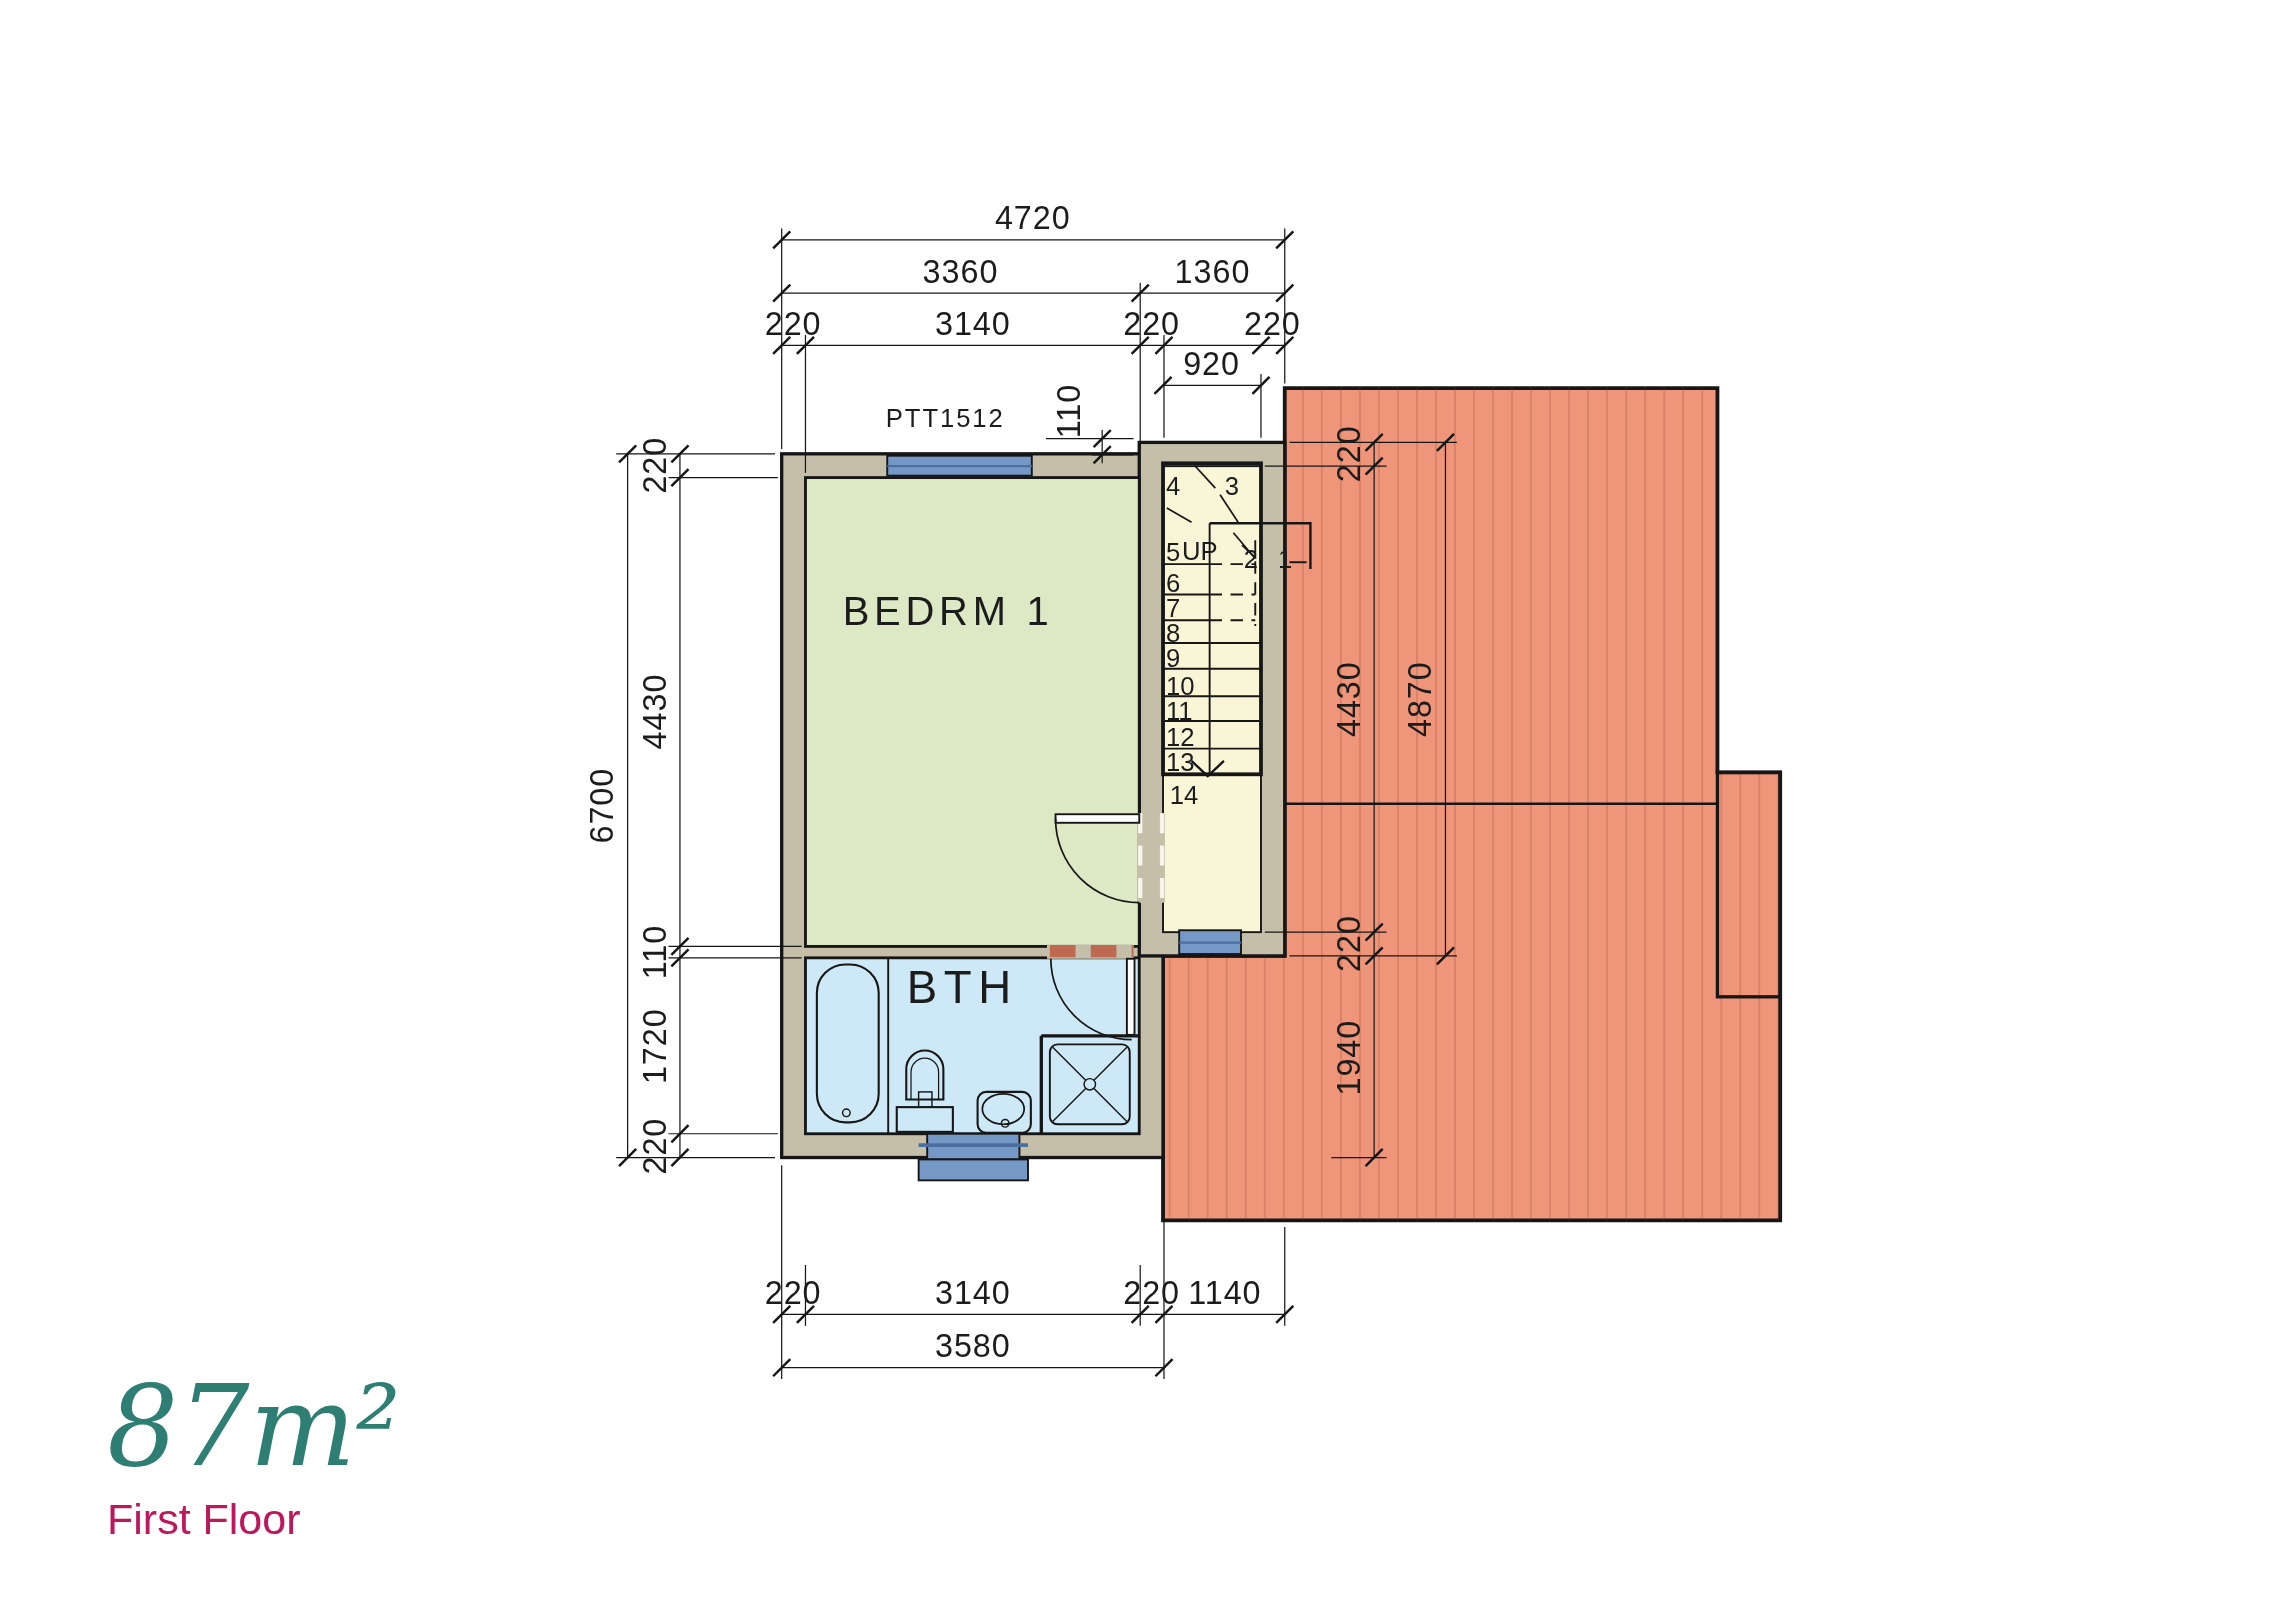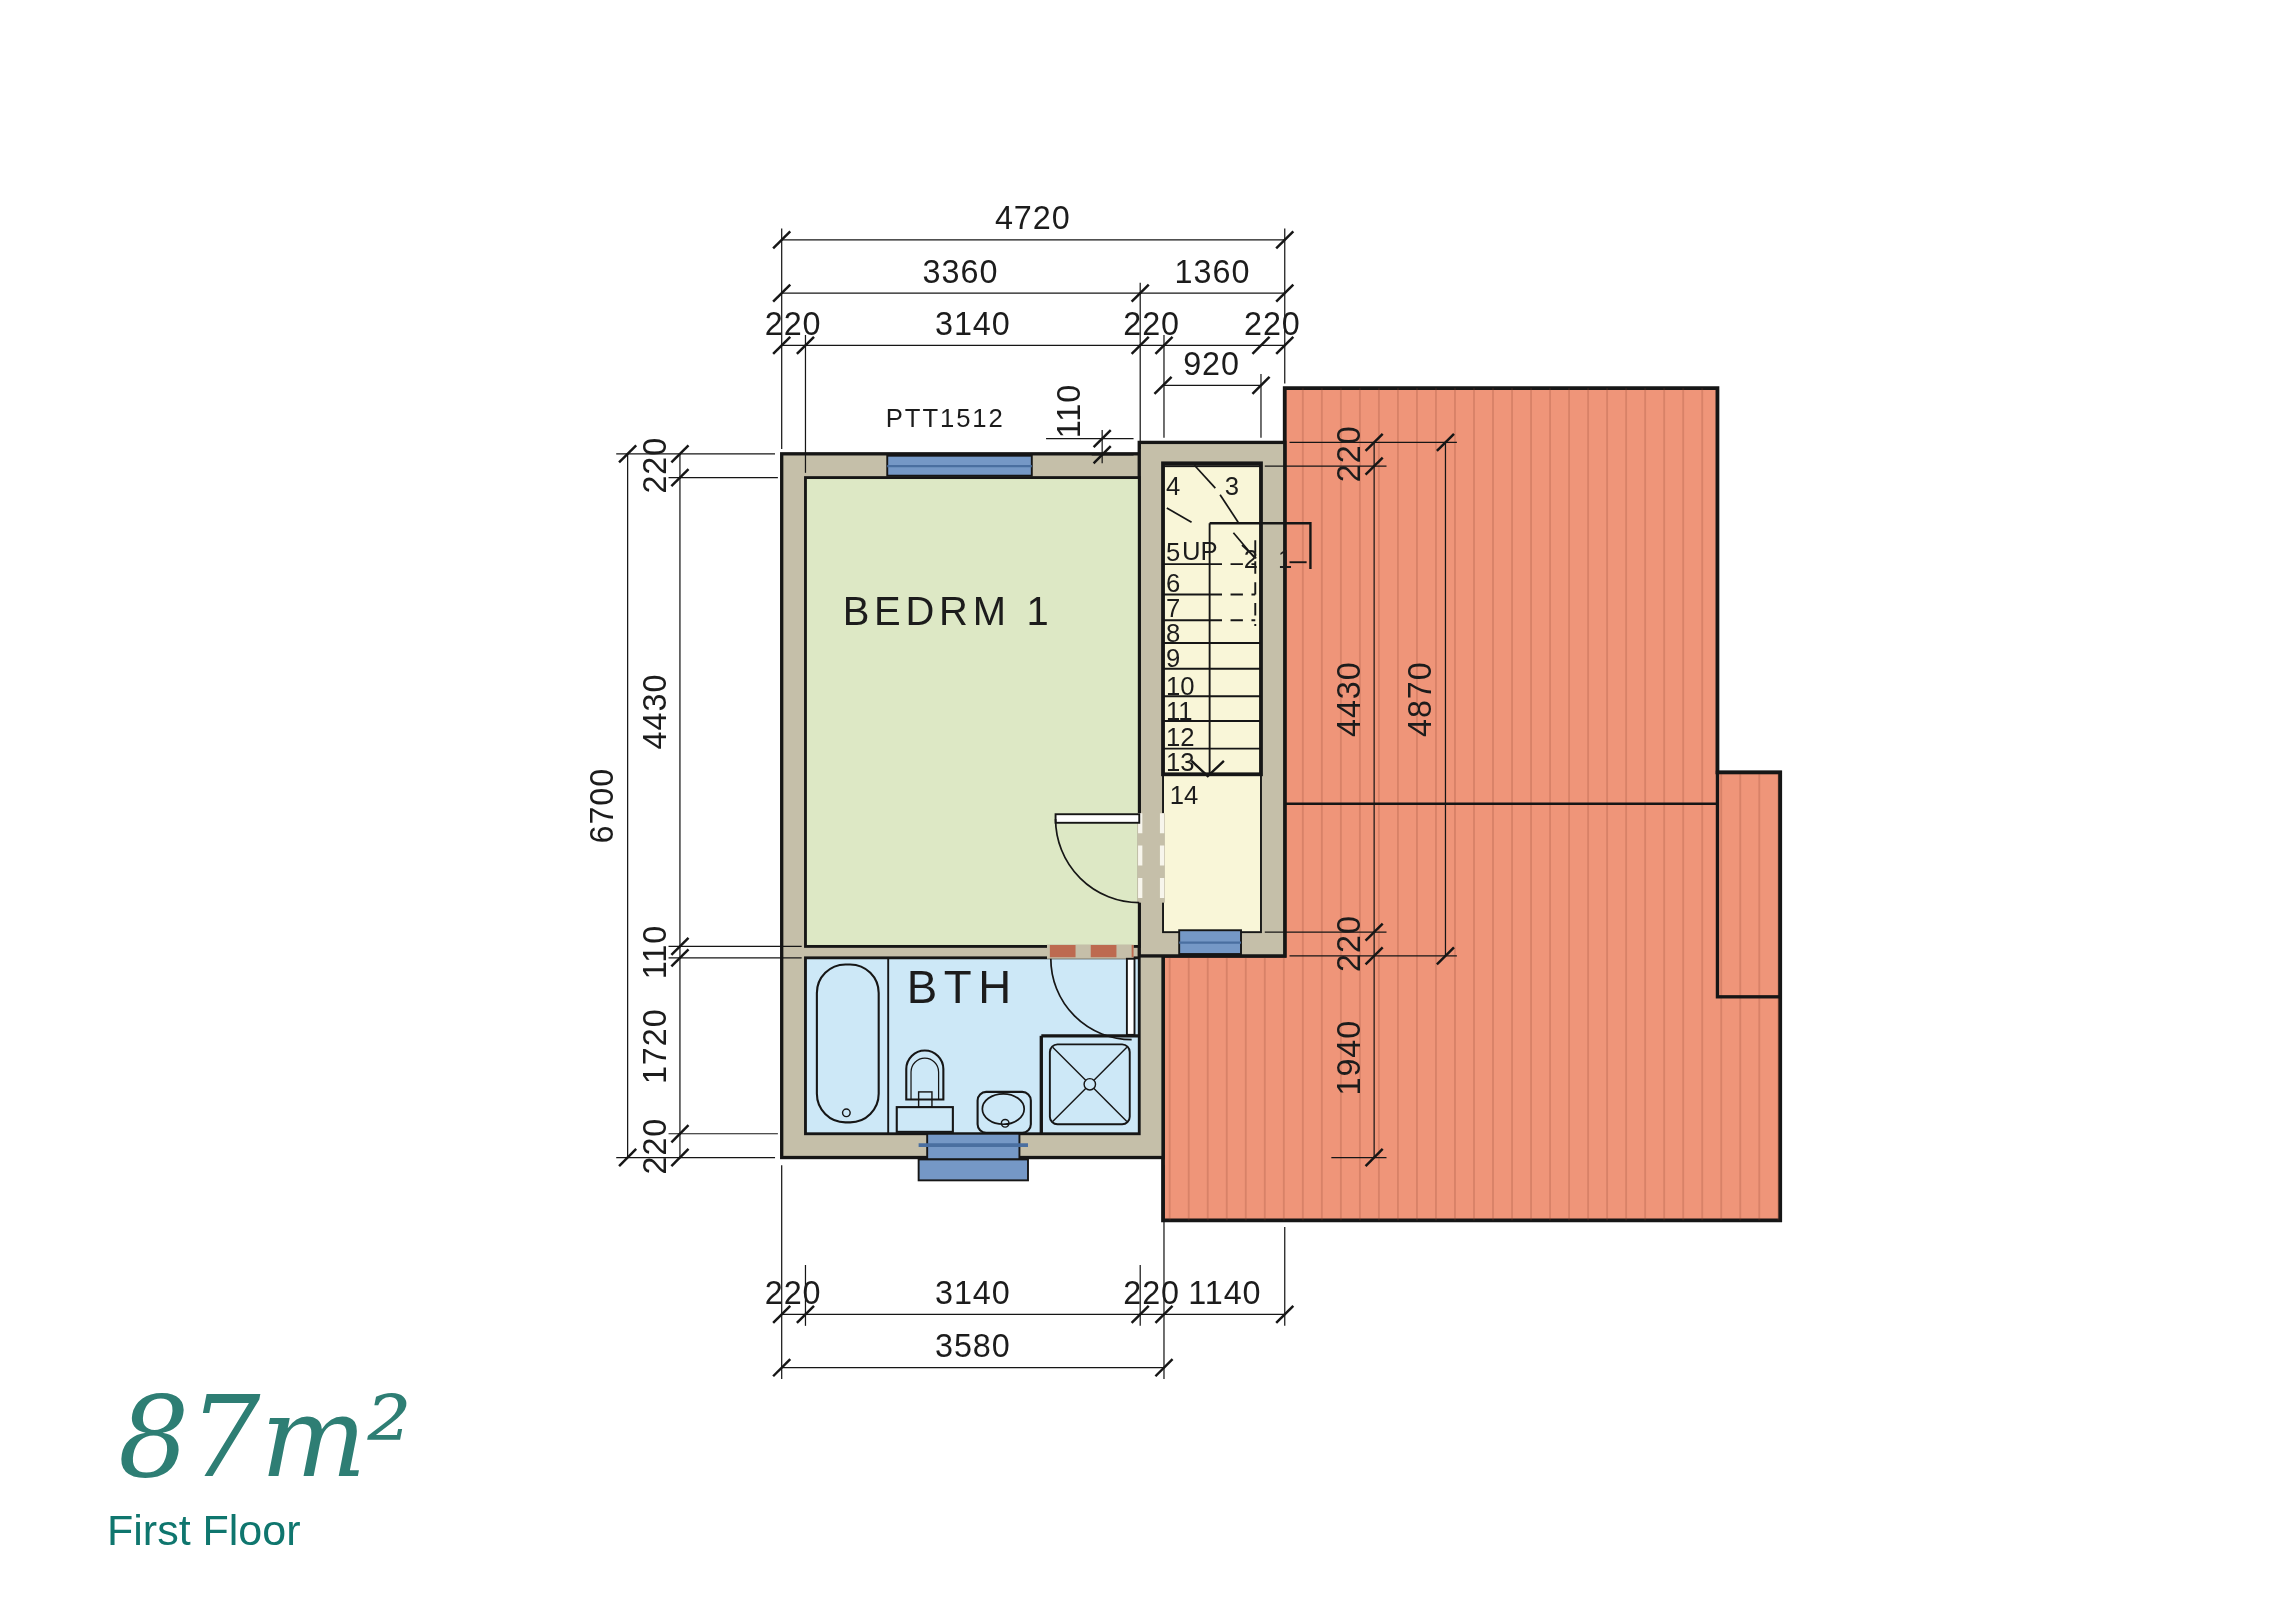--- a/index.html
+++ b/index.html
@@ -7,22 +7,22 @@
           font-family:"Liberation Sans", sans-serif;}
   svg{position:absolute;left:0;top:0;}
   svg text{fill:#1c1c1c;font-family:"Liberation Sans", sans-serif;}
   .dimtxt{font-size:34px;letter-spacing:1px;}
   .roomtxt{font-size:42px;letter-spacing:5px;}
   .bthtxt{font-size:48px;letter-spacing:7px;}
   .wintxt{font-size:27px;letter-spacing:2px;}
   .stairtxt{font-size:27px;}
   .titleblock{position:absolute;left:107px;top:1370px;color:#2e7e74;}
   .area-title{font-family:"DejaVu Serif", serif;font-style:italic;font-weight:500;
-              font-size:112px;line-height:1.0;margin:11px;color:#2e7e74;}
-  .floor-subtitle{font-family:"Liberation Sans", sans-serif;font-size:43px;margin-top:13.3px;color:#0f766e;}
+              font-size:112px;line-height:1.0;margin:0;color:#2e7e74;}
+  .floor-subtitle{font-family:"Liberation Sans", sans-serif;font-size:43px;margin-top:13.3px;color:#be185d;}
 </style>
 </head>
 <body>
 
 <div class="canvas">
 
 <svg width="2269" height="1618" viewBox="0 0 2386 1701">
 
   <defs>
     <pattern id="roofHatch" patternUnits="userSpaceOnUse" width="20" height="20">

